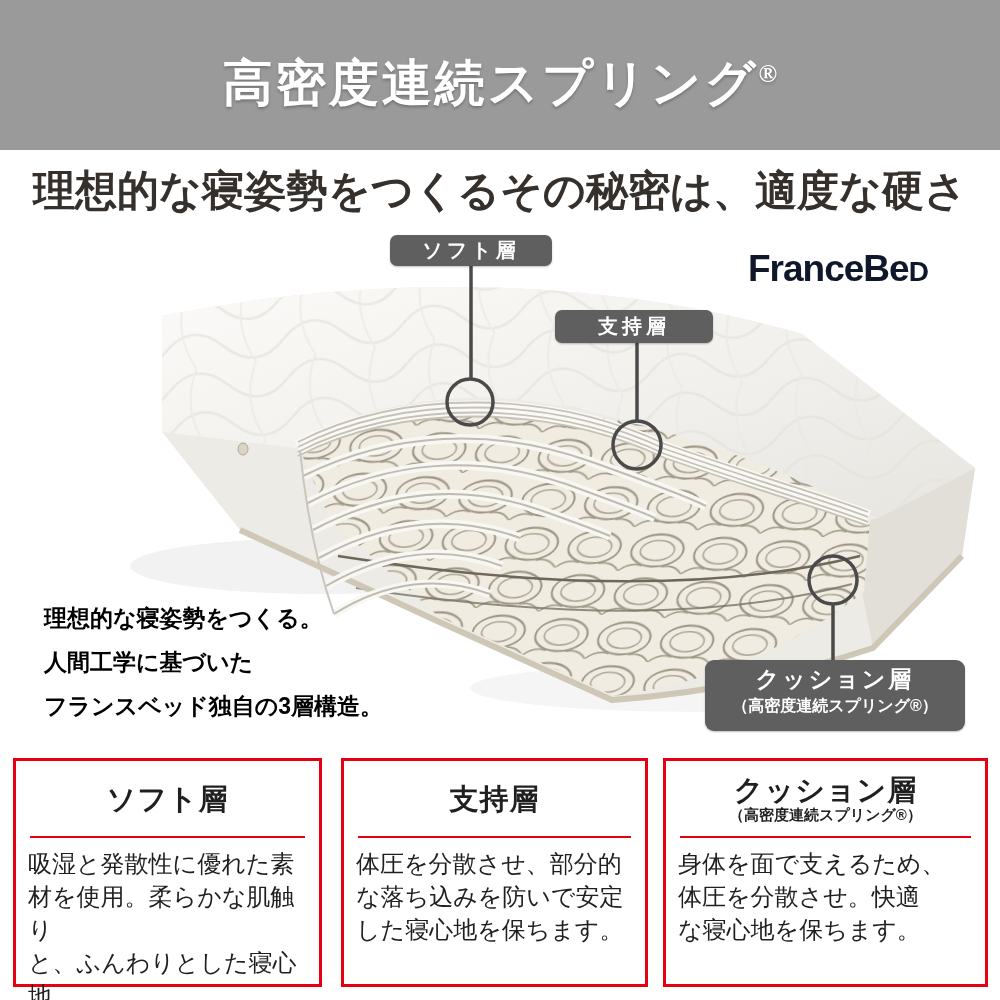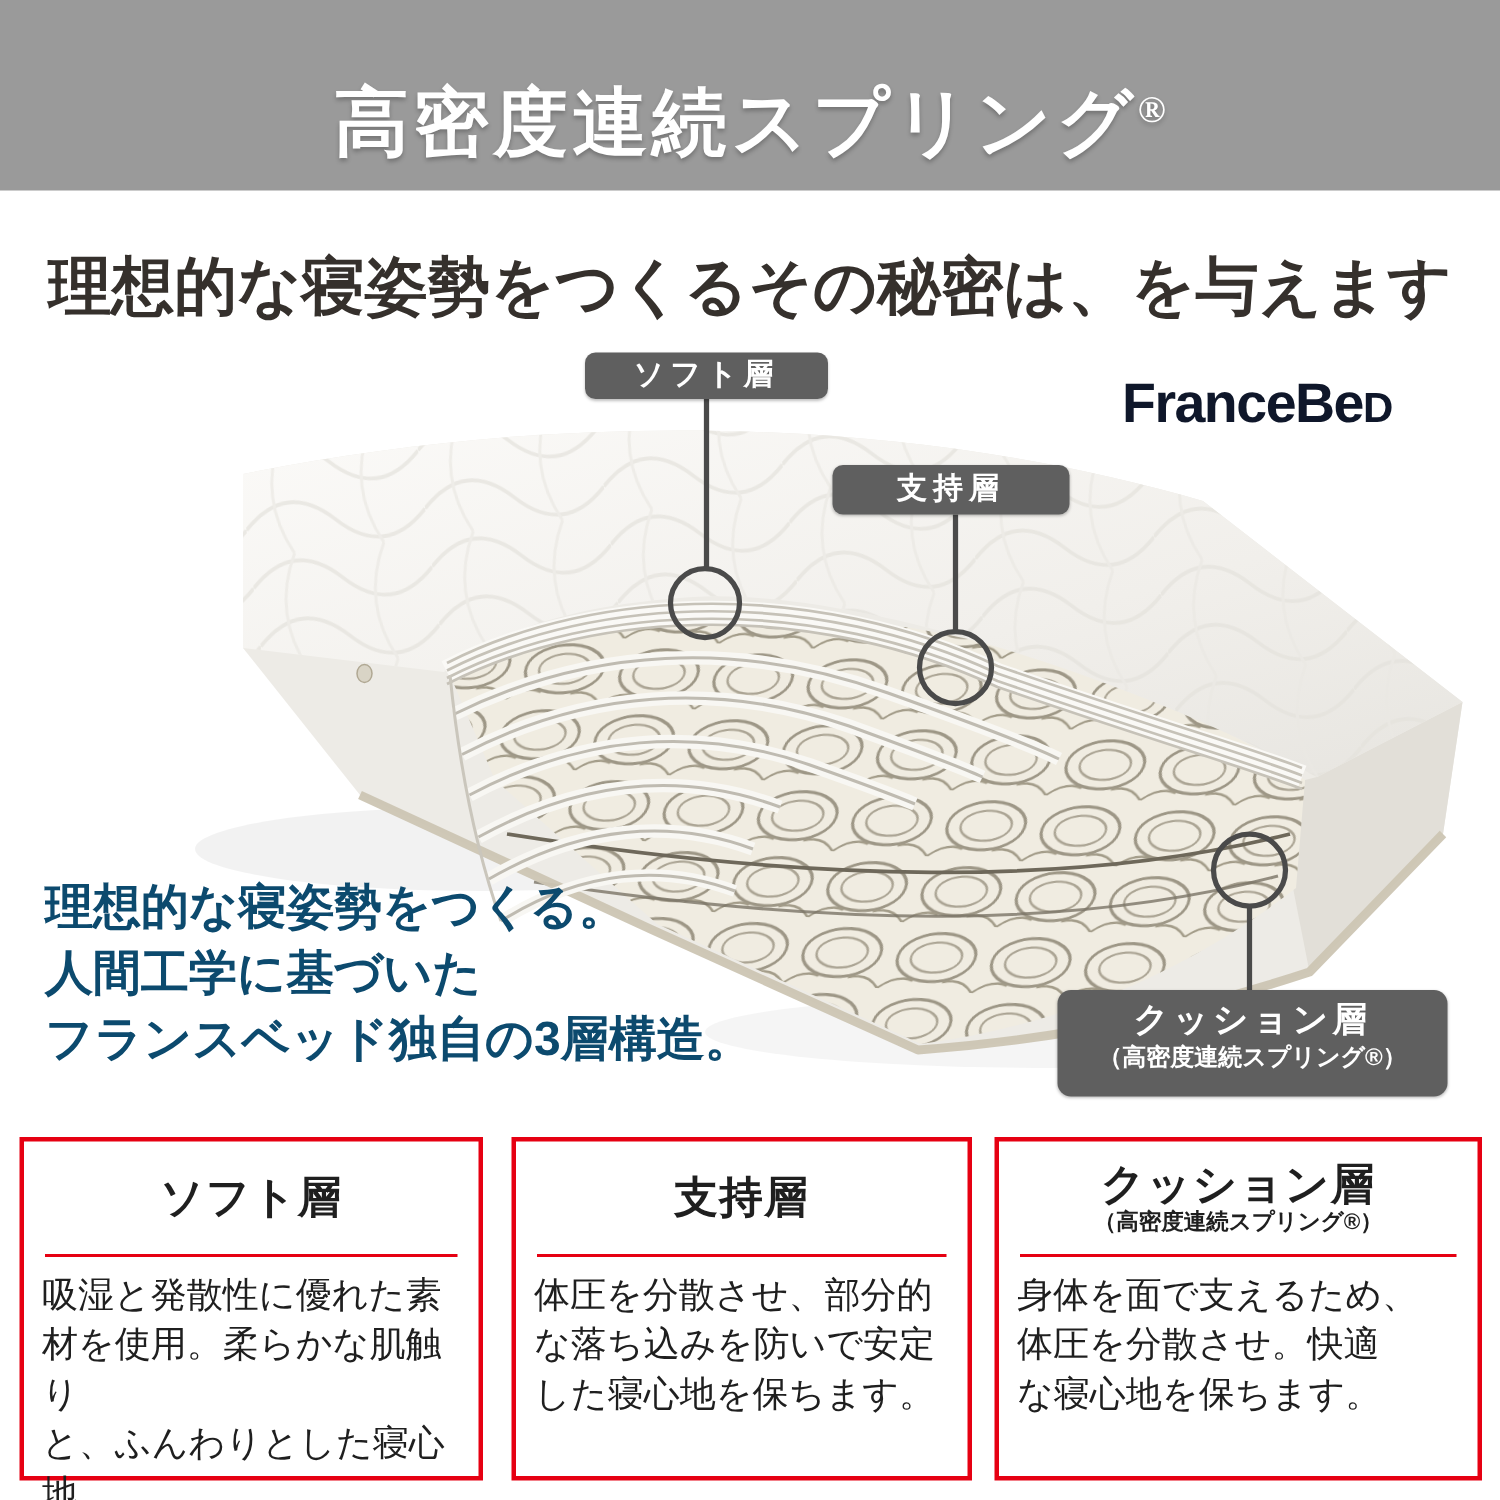--- a/index.html
+++ b/index.html
@@ -1,20 +1,20 @@
 <!DOCTYPE html>
 <html><head>
 <meta charset="utf-8">
 <style>
   html,body{margin:0;padding:0;}
   body{width:1000px;height:1000px;position:relative;background:#ffffff;overflow:hidden;
        font-family:"Liberation Sans",sans-serif;}
 
   
-  .banner{position:absolute;left:0;top:0;width:1000px;height:127px;background:#9a9a9a;}
+  .banner{position:absolute;left:0;top:0;width:1000px;height:150px;background:#9a9a9a;}
   .banner h1{margin:0;width:100%;text-align:center;line-height:148px;
              font-family:"Liberation Serif",serif;font-weight:600;
              font-size:50px;color:#ffffff;letter-spacing:3px;
              text-shadow:0 2px 3px rgba(0,0,0,.25);}
   .banner .reg{font-size:.5em;vertical-align:super;letter-spacing:0;}
 
   
   .headline{position:absolute;left:0;top:163px;width:1000px;margin:0;text-align:center;
             font-family:"Liberation Serif",serif;font-weight:600;font-size:42px;
             color:#35302c;letter-spacing:0px;white-space:nowrap;}
@@ -31,22 +31,22 @@
                    font-size:20px;letter-spacing:4px;}
   .callout.cushion{left:705px;top:660px;width:260px;height:71px;border-radius:9px;padding-top:4px;
                    box-sizing:border-box;}
   .callout.cushion .c1{font-size:23px;line-height:30px;letter-spacing:3px;}
   .callout.cushion .c2{font-size:16px;line-height:24px;letter-spacing:0;}
 
   .logo{position:absolute;left:748px;top:248px;color:#0f172a;font-weight:bold;
         font-size:37px;letter-spacing:-1px;white-space:nowrap;}
   .logo .logo-d{font-size:28px;}
 
-  .intro{position:absolute;left:30px;top:582px;margin:0;font-size:32px;font-weight:bold;
-         color:#0c4a6e;line-height:44px;white-space:pre-line;letter-spacing:0;}
+  .intro{position:absolute;left:30px;top:582px;margin:14px;font-size:23px;font-weight:bold;
+         color:#000000;line-height:44px;white-space:pre-line;letter-spacing:0;}
 
   
   .card{position:absolute;top:758px;height:229px;background:#ffffff;
         border:3px solid #e60012;box-sizing:border-box;}
   .card.c1{left:13px;width:309px;}
   .card.c2{left:341px;width:307px;}
   .card.c3{left:663px;width:325px;}
   .card .head{height:63px;display:flex;flex-direction:column;justify-content:center;
               align-items:center;padding-top:6px;}
   .card .title{font-size:29px;font-weight:bold;color:#1f1f1f;line-height:32px;letter-spacing:1px;}
@@ -55,21 +55,21 @@
   .card .body{padding:0 12px;font-size:24px;line-height:33px;color:#1f1f1f;
               white-space:pre-line;letter-spacing:0;}
 </style>
 </head>
 <body>
 
 <header class="banner">
   <h1><span>高密度連続スプリング</span><span class="reg">®</span></h1>
 </header>
 
-<h2 class="headline">理想的な寝姿勢をつくるその秘密は、を与えます</h2>
+<h2 class="headline">理想的な寝姿勢をつくるその秘密は、適度な硬さ</h2>
 
 <div class="stage">
 
   <svg width="1000" height="1000" viewBox="0 0 1000 1000">
     <defs>
       <linearGradient id="topGrad" x1="0" y1="0" x2="1" y2="1">
         <stop offset="0" stop-color="#fbfaf8"></stop>
         <stop offset="0.6" stop-color="#f1efeb"></stop>
         <stop offset="1" stop-color="#e7e5e0"></stop>
       </linearGradient>

